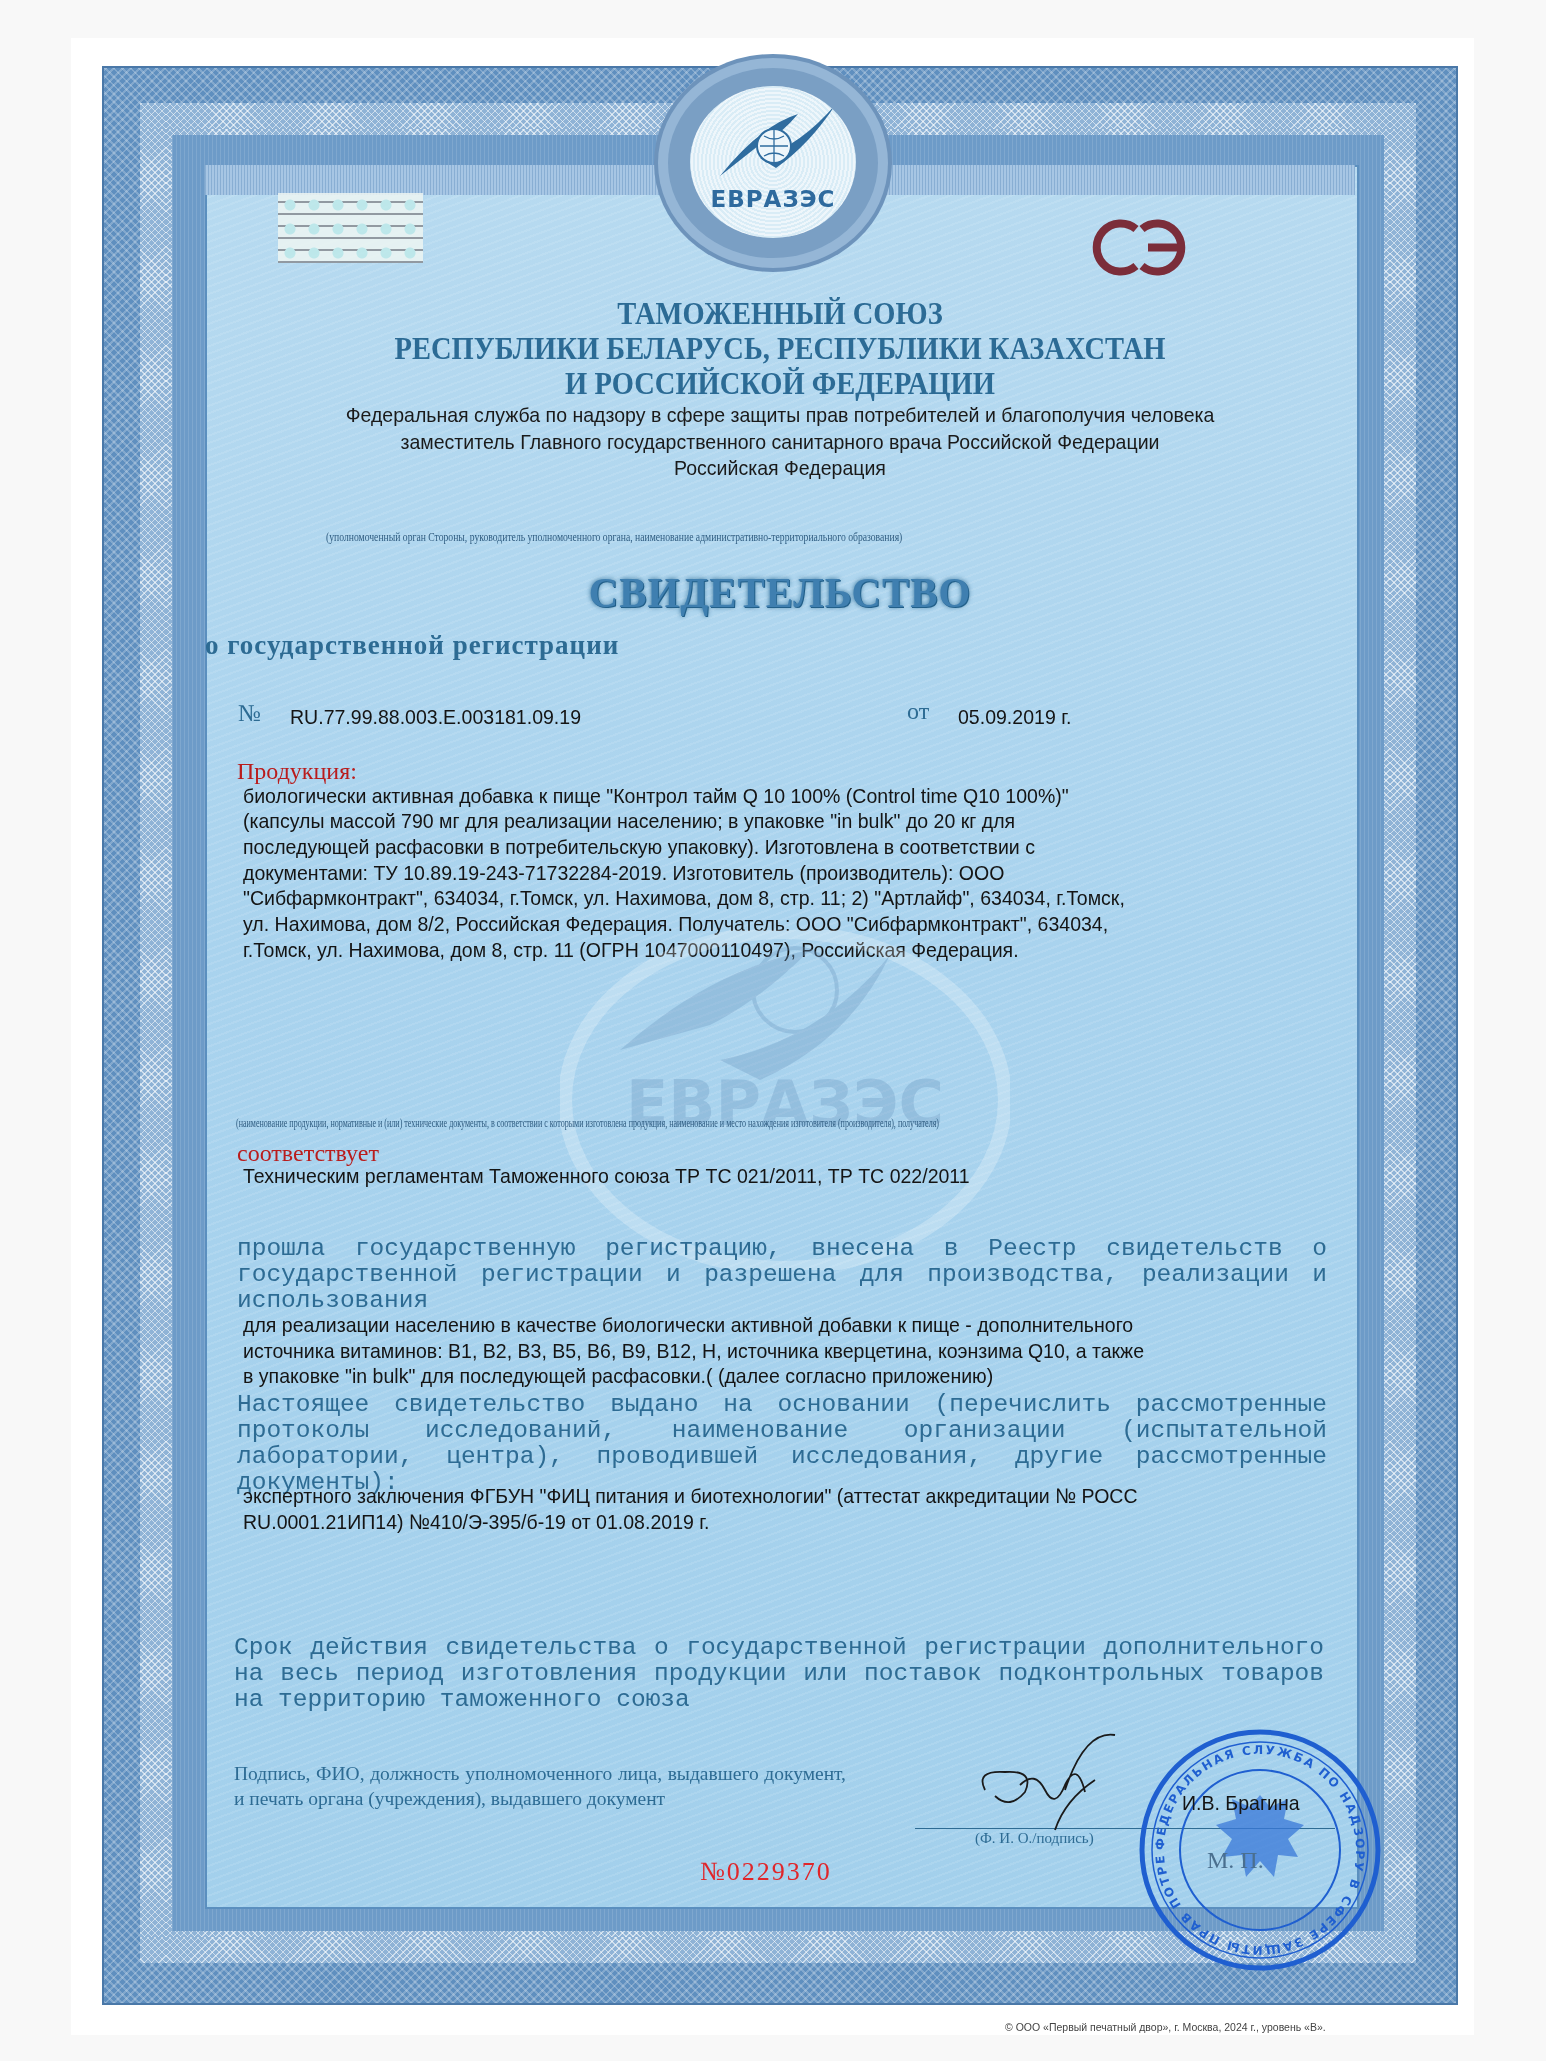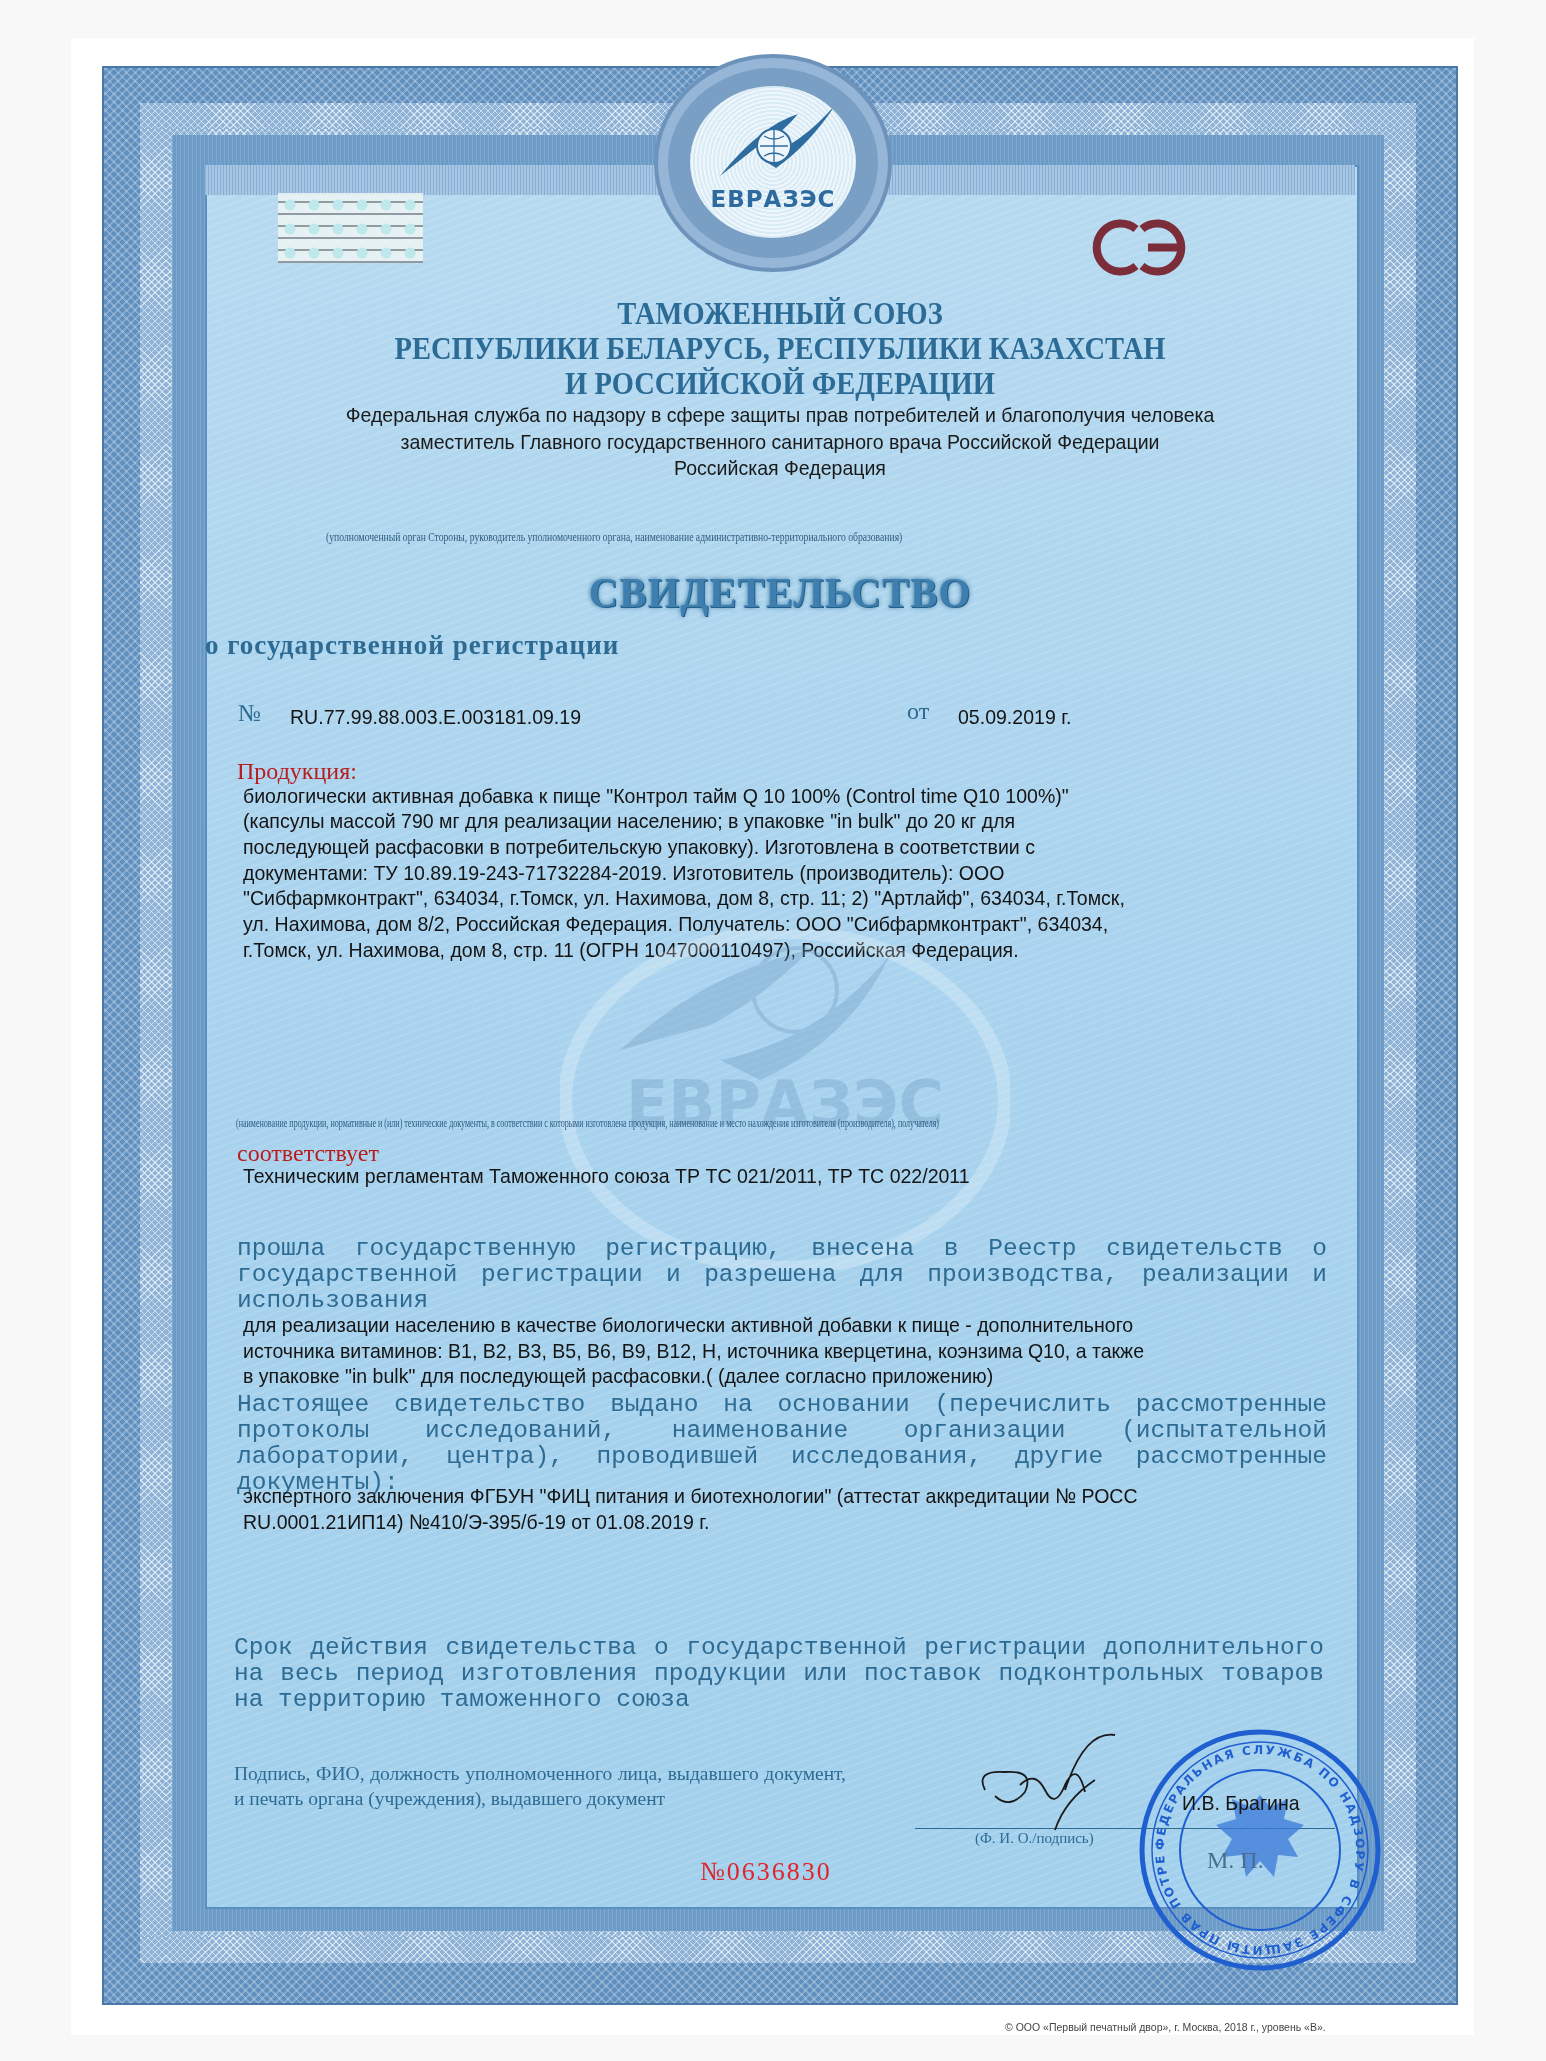--- a/index.html
+++ b/index.html
@@ -182,15 +182,15 @@
   <path d="M150 95 l10 12 l18 -8 l-4 20 l20 6 l-16 14 l10 18 l-20 -2 l-4 22 l-14 -16 l-14 16 l-4 -22 l-20 2 l10 -18 l-16 -14 l20 -6 l-4 -20 l18 8 z" fill="#3a78d8" opacity="0.75"></path>
 </svg>
 
 <svg class="signature" width="160" height="110" viewBox="0 0 160 110">
   <path d="M20 60 Q10 40 40 42 Q70 40 60 62 Q45 80 30 66 M55 55 Q70 40 80 60 Q90 80 100 55 Q112 30 120 62 M100 60 Q120 0 150 5 M90 100 Q100 70 130 50" fill="none" stroke="#1a1a1a" stroke-width="1.8"></path>
 </svg>
 
 <p class="t body" style="left:1182px; top:1790px; font-size:21px">И.В. Брагина</p>
 <p class="t blue-serif" style="left:1207px; top:1847px; font-size:24px; color:#4a6f8f">М. П.</p>
 
-<p class="t serial" style="left:700px; top:1857px">№0636830</p>
+<p class="t serial" style="left:700px; top:1857px">№0229370</p>
 
-<p class="t footer" style="left:1005px; top:2021px">© ООО «Первый печатный двор», г. Москва, 2018 г., уровень «В».</p>
+<p class="t footer" style="left:1005px; top:2021px">© ООО «Первый печатный двор», г. Москва, 2024 г., уровень «В».</p>
 
 </body></html>

